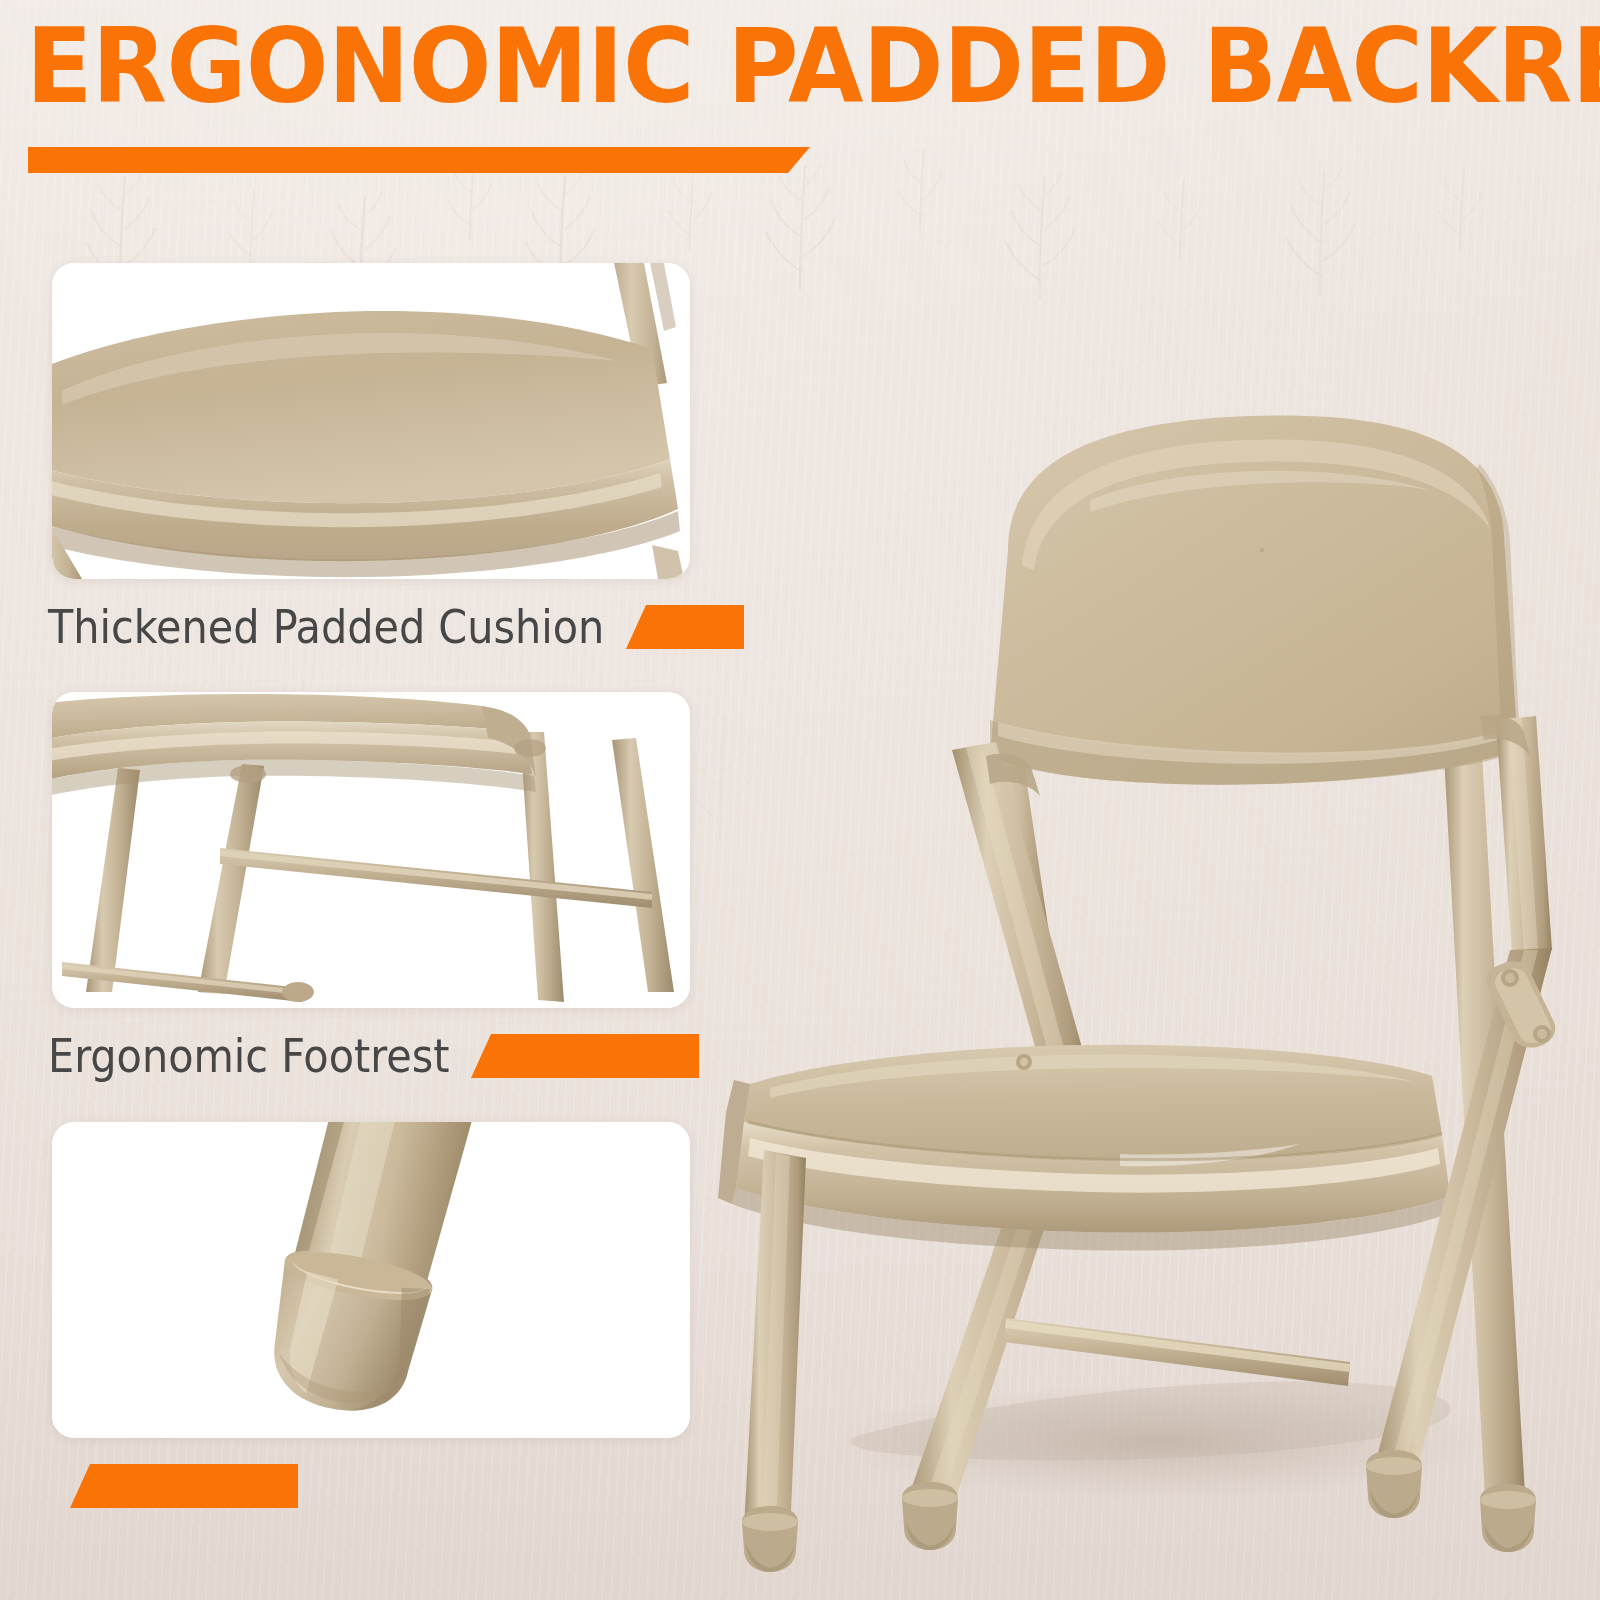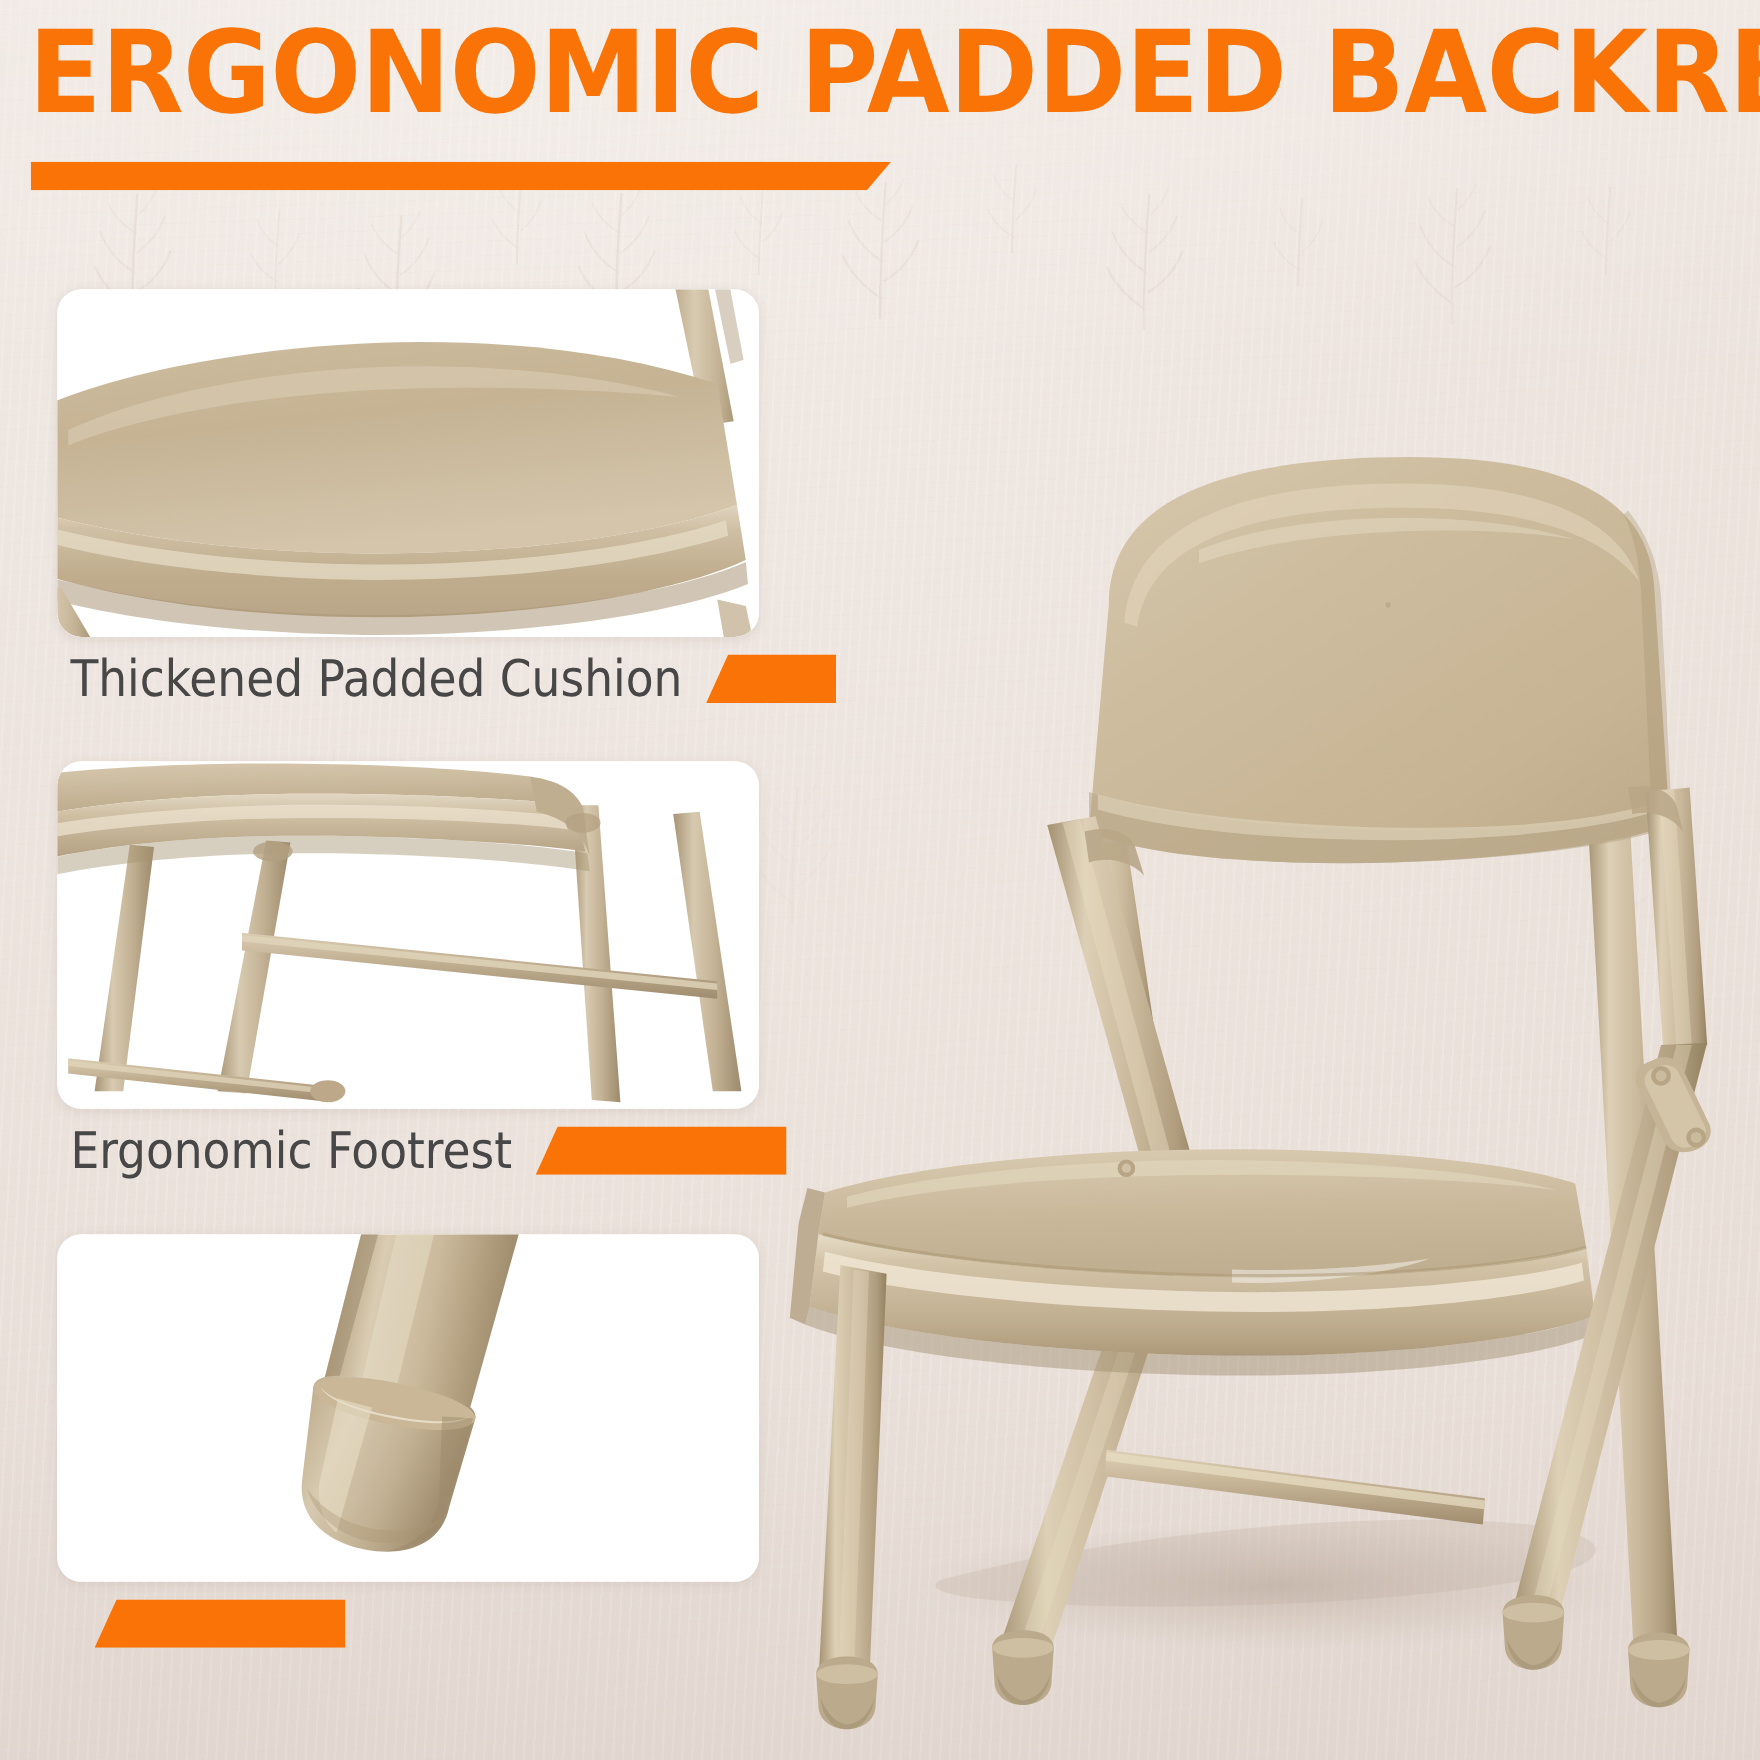--- a/index.html
+++ b/index.html
@@ -34,21 +34,21 @@
 
   
   .card{position:absolute;left:52px;width:638px;background:#fff;border-radius:22px;overflow:hidden;
         box-shadow:0 2px 10px rgba(150,130,118,.16);}
   .card-1{top:263px;height:316px;}
   .card-2{top:692px;height:316px;}
   .card-3{top:1122px;height:316px;}
   .card svg{display:block;width:100%;height:100%;}
 
   
-  .feature{position:absolute;left:64px;display:flex;align-items:center;height:62px;}
+  .feature{position:absolute;left:48px;display:flex;align-items:center;height:62px;margin-top:10px;}
   .f1{top:586px;} .f2{top:1015px;align-items:center;} .f3{top:1445px;}
   .feature .ftext{
     font-size:46px;line-height:62px;color:#474747;font-weight:400;
     font-family:"Liberation Sans Narrow","DejaVu Sans Condensed","Liberation Sans",sans-serif;
     transform:scaleX(1.0);white-space:nowrap;
   }
   .feature .fbadge{margin-left:22px;height:44px;}
   .feature .fbadge svg{display:block;height:100%;}
 
   

